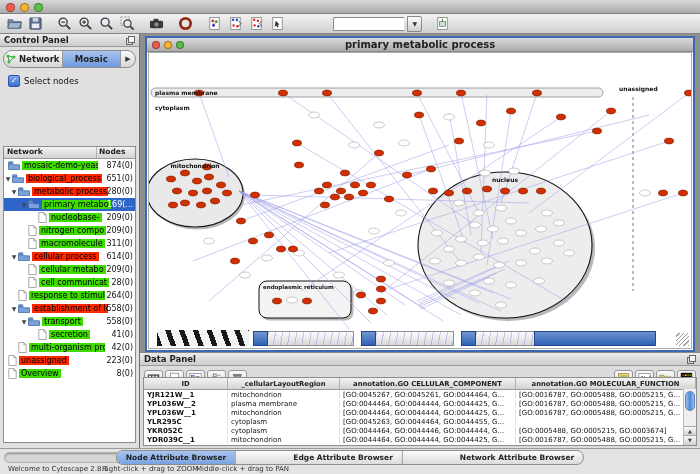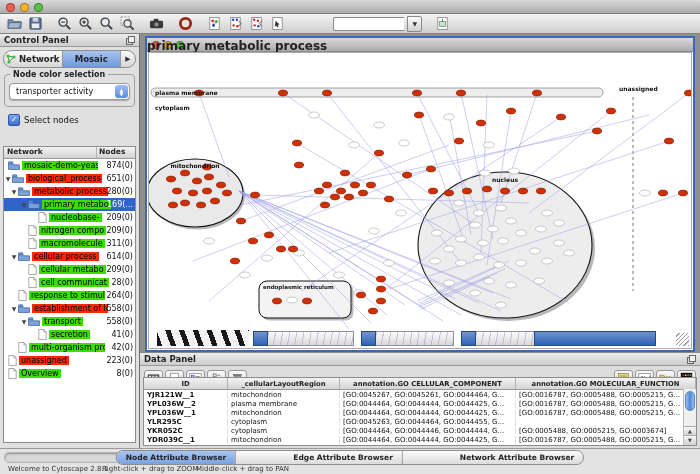--- a/index.html
+++ b/index.html
@@ -70,21 +70,21 @@
   .tchip{padding:0 2px;color:#000;white-space:nowrap;overflow:hidden;max-width:72px;text-overflow:clip;}
   .tchip.green{background:#3fdc00;} .tchip.red{background:#fb2800;}
   .tcount{position:absolute;right:2px;font-size:8px;color:#111;}
   .trow.sel .tcount{color:#fff;}
   
   #desktop{position:absolute;left:140px;top:34px;width:560px;height:414px;background:#8f8f8f;}
   #net-window{position:absolute;left:5px;top:2px;width:550px;height:316px;
     border:2px solid #3a68b4;background:#fff;box-sizing:border-box;}
   #net-titlebar{height:13px;background:linear-gradient(#dadada,#ababab);
     border-bottom:1px solid #8a8a8a;position:relative;}
-  #net-titlebar .title{position:absolute;left:0;right:0;top:1px;font-size:12px;
+  #net-titlebar .title{position:absolute;left:0;right:0;top:1px;text-align:center;font-size:10px;
     font-weight:bold;color:#222;}
   #net-titlebar .lights{top:3px;left:5px;gap:4px;}
   #net-titlebar .light{width:6px;height:6px;}
   #net-canvas{position:absolute;left:1px;right:1px;top:14px;bottom:1px;background:#fff;
     border:1px solid #aaa;overflow:hidden;}
   
   .mini{position:absolute;bottom:2px;height:15px;display:flex;}
   .mini .cap{width:15px;background:linear-gradient(#7396cf,#2f62b8);border:1px solid #24478a;box-sizing:border-box;}
   .mini .prev{background:repeating-linear-gradient(100deg,rgba(110,110,215,.35) 0 1px,rgba(255,255,255,0) 1px 7px),linear-gradient(#fbfbfb,#d8d8d8);
     border:1px solid #909090;border-left:none;box-sizing:border-box;}
@@ -308,30 +308,20 @@
           <circle cx="2" cy="2" r="1.6" fill="#35c435"></circle>
           <circle cx="8" cy="3" r="1.6" fill="#35c435"></circle>
           <circle cx="3" cy="8" r="1.6" fill="#35c435"></circle>
         </svg>
       <span>Network</span>
     </span>
     <span class="cp-tab selected">
       <span>Mosaic</span>
     </span>
     <span class="cp-tab-more">▶</span>
-  </div>
-  <div id="groupbox">
-    <span class="legend">Node color selection</span>
-    <div id="combo">
-      <span class="val">transporter activity</span>
-      <span class="stepper">
-          <span>▲</span>
-          <span>▼</span>
-        </span>
-    </div>
   </div>
   <div id="checkbox-row">
     <span id="checkbox">✓</span>
     <span id="checkbox-label">Select nodes</span>
   </div>
   <div id="tree-box">
     <div id="tree-head">
       <span class="c1">Network</span>
       <span class="c2">Nodes</span>
     </div>

